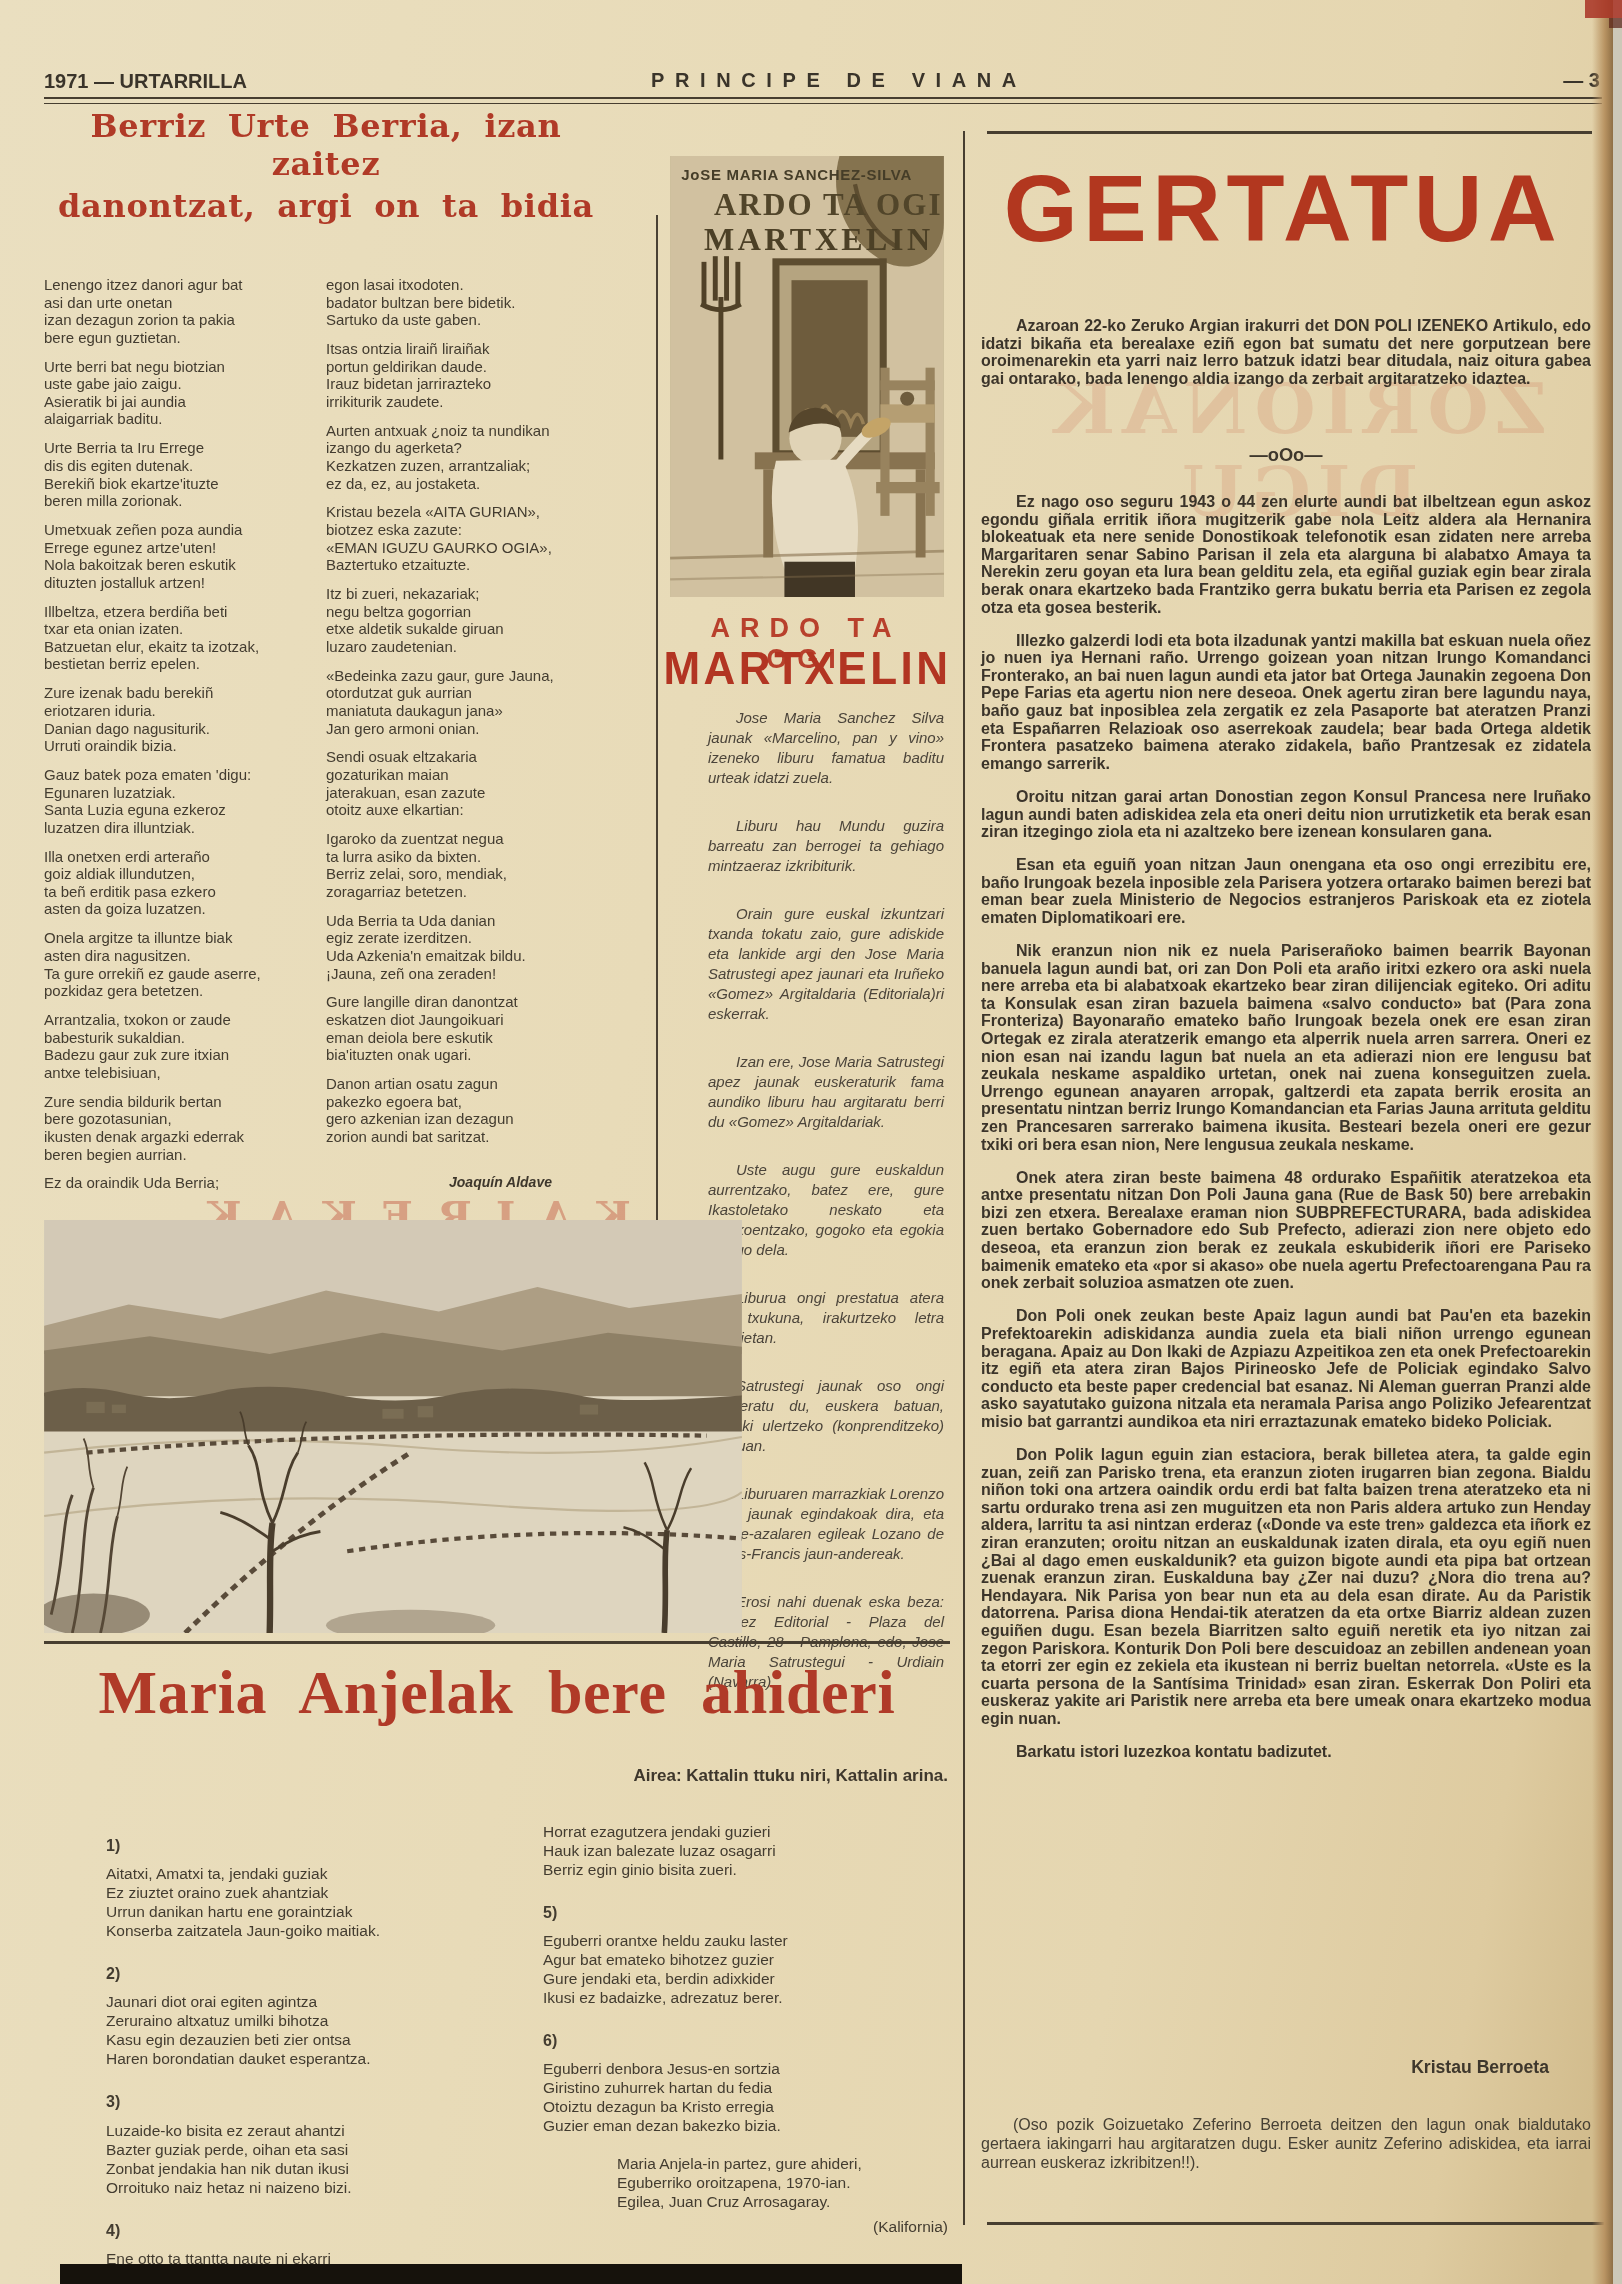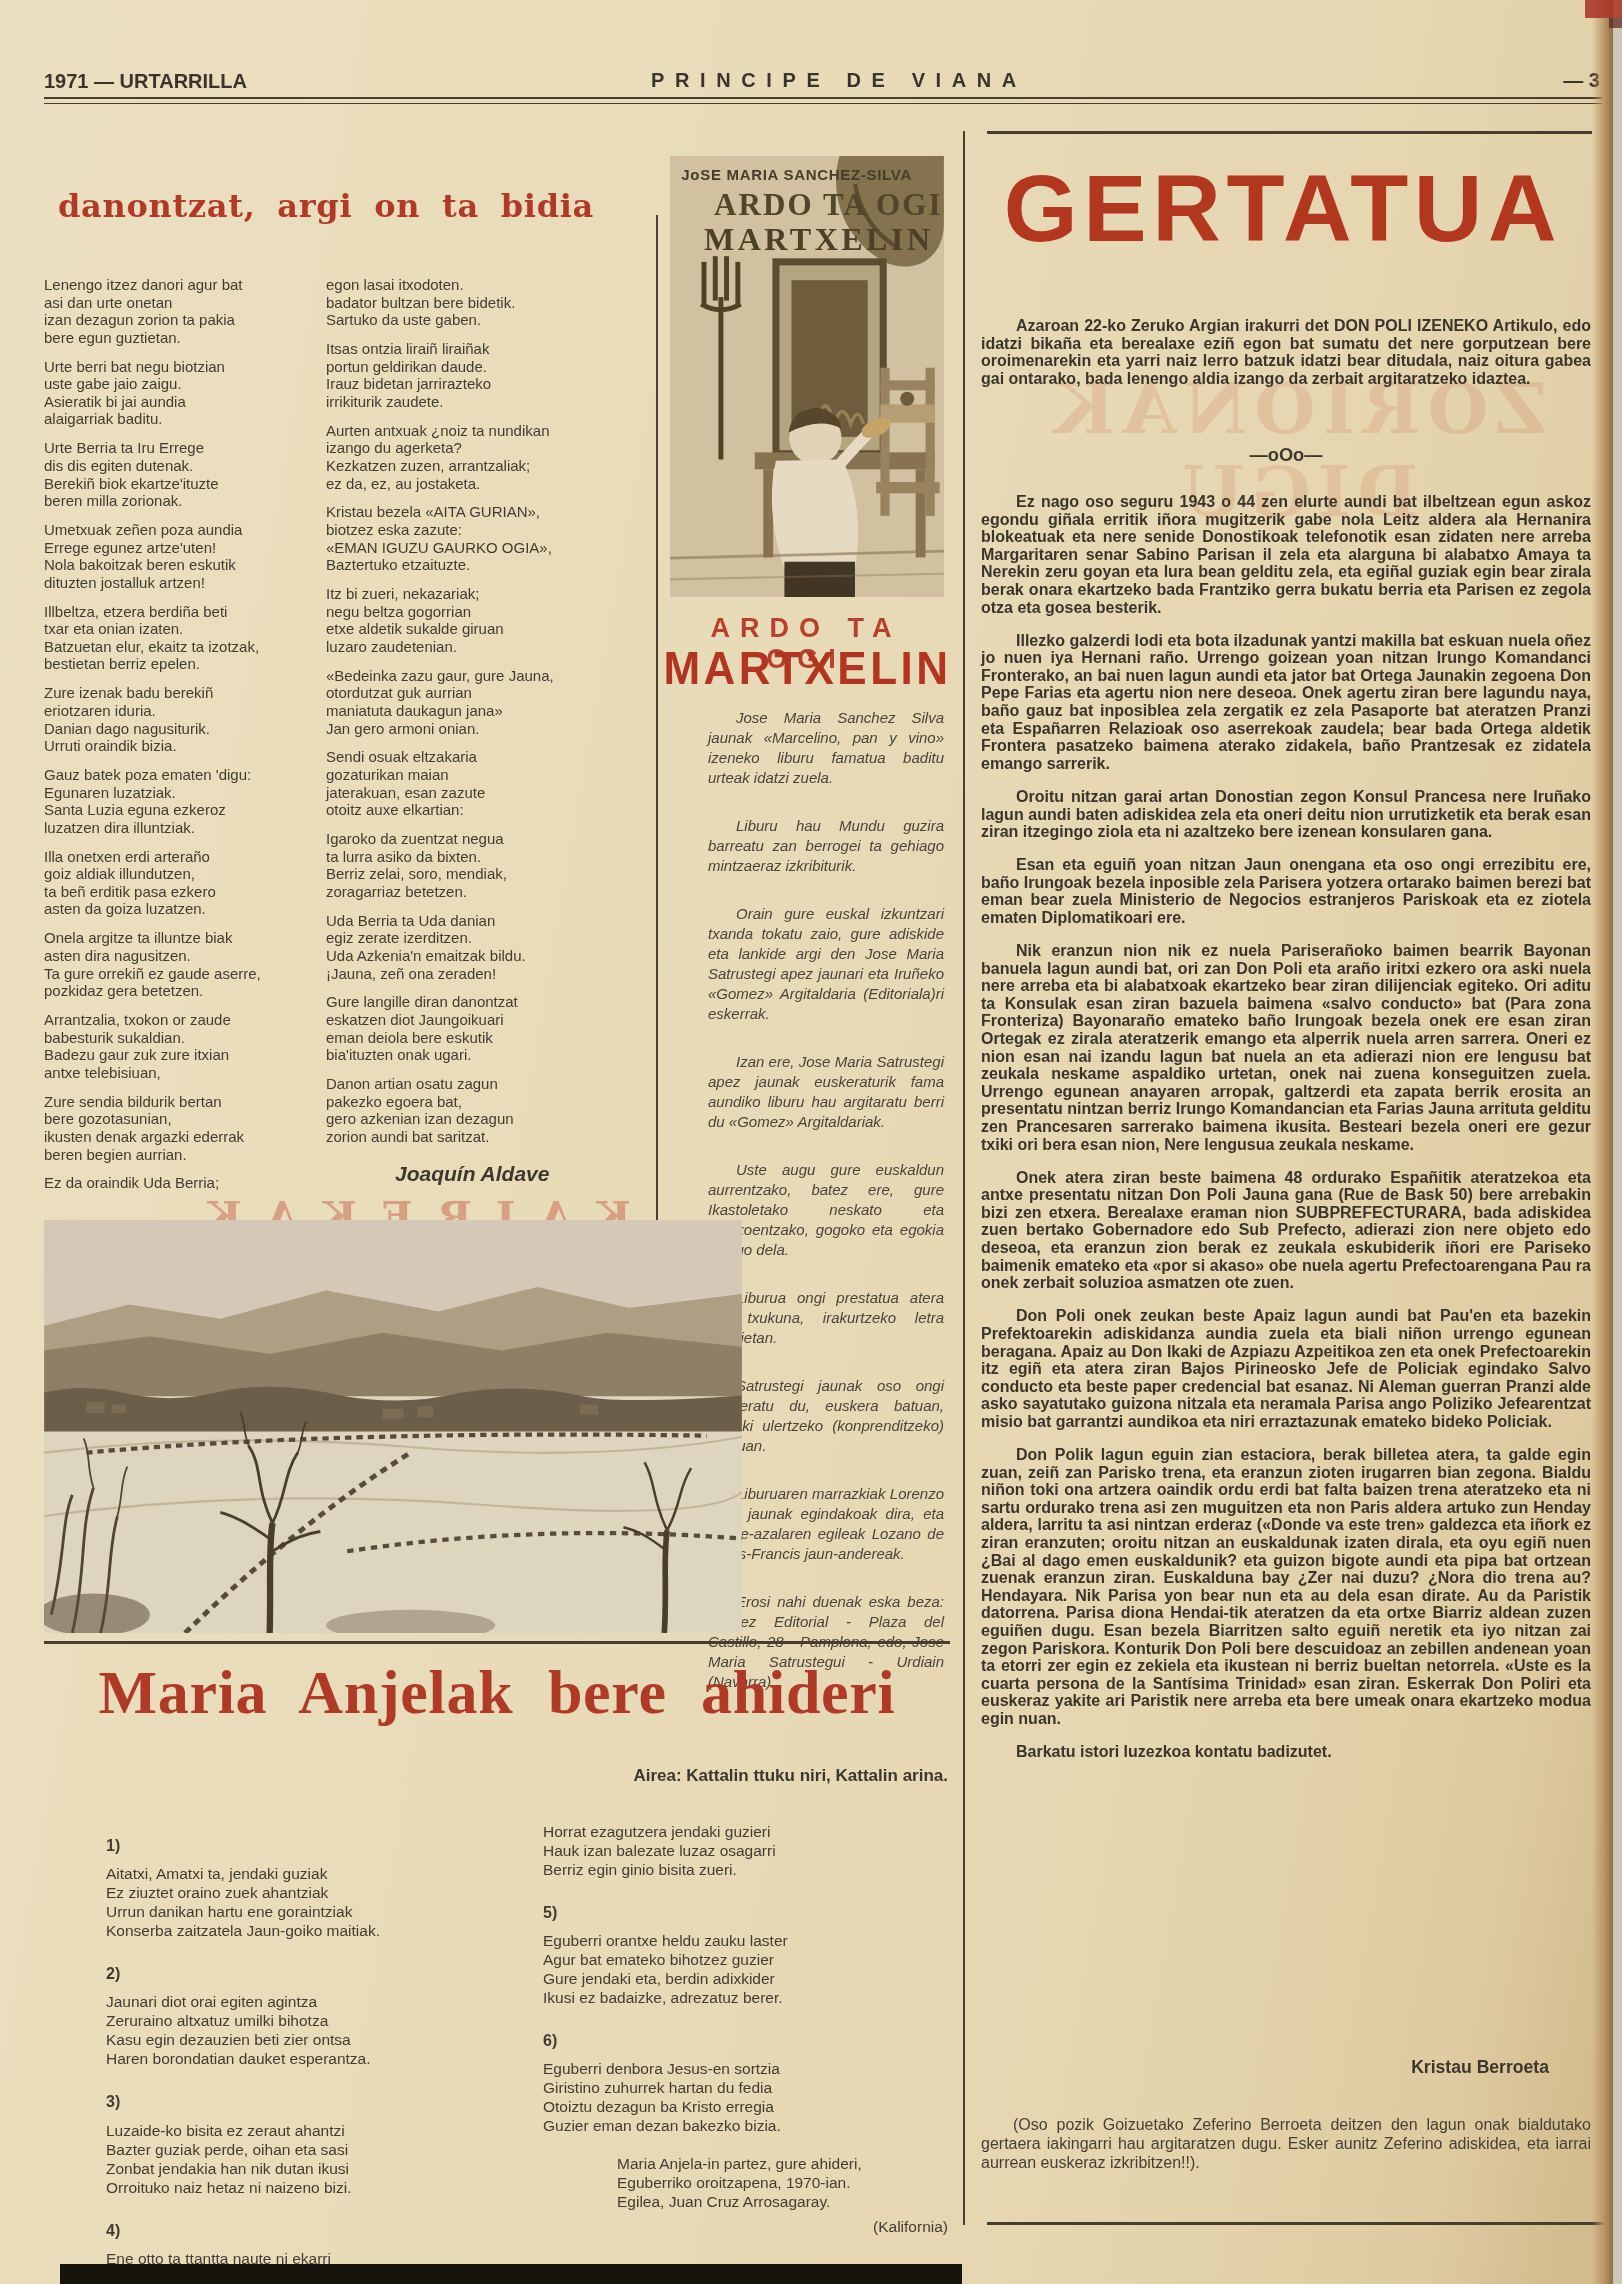--- a/index.html
+++ b/index.html
@@ -10,21 +10,21 @@
   .rule{background:#473e30;}
   
   .mh{font-weight:bold;font-size:20px;color:#3a342a;}
   .mh-center{letter-spacing:10.6px;text-align:center;}
   .hdr-rule{left:44px;top:97px;width:1558px;height:3.5px;border-top:2.8px solid #473e30;border-bottom:1.4px solid #473e30;background:none;}
   
   .a1title{left:44px;width:564px;text-align:center;font-family:"DejaVu Serif","Liberation Serif",serif;
            font-weight:bold;color:#b03a27;font-size:32px;letter-spacing:0.7px;word-spacing:10px;}
   .pcol{font-size:15px;line-height:17.6px;color:#433c30;}
   .pcol .stanza{white-space:pre-line;margin:0 0 11.3px 0;}
-  .sig{font-style:italic;font-weight:bold;font-size:21px;text-align:left;}
+  .sig{font-style:italic;font-weight:bold;font-size:14px;text-align:center;margin-top:12px;}
   .vrule{background:#4a4134;}
   
   .cover{left:670px;top:156px;width:274px;height:441px;background:#d6c7a6;box-shadow:0 0 0 0.7px #b9a987 inset;}
   .redhead1{left:665px;top:613px;width:282px;text-align:center;color:#b8402c;font-weight:bold;font-size:27px;letter-spacing:10px;}
   .redhead2{left:663px;top:643px;width:289px;text-align:center;color:#b23522;font-weight:bold;font-size:44px;letter-spacing:3.5px;transform:scaleY(1.05);}
   .bookbody{left:708px;top:708px;width:236px;font-style:italic;font-size:15px;line-height:20px;text-align:justify;color:#4b443a;}
   .bookbody .stanza{margin:0 0 28px 0;text-indent:28px;white-space:normal;}
   
   .photo{left:44px;top:1220px;width:698px;height:413px;}
   .ghost{color:rgba(187,64,41,0.38);font-weight:bold;font-family:"DejaVu Serif",serif;transform:scaleX(-1);pointer-events:none;}
@@ -63,20 +63,21 @@
 </head>
 <body>
 
 <div class="page">
 
   <div class="abs mh" style="left:44px;top:70px;">1971 — URTARRILLA</div>
   <div class="abs mh mh-center" style="left:536px;top:69px;width:606px;">PRINCIPE DE VIANA</div>
   <div class="abs mh" style="left:1537px;top:69px;width:63px;text-align:right;">— 3</div>
   <div class="abs hdr-rule"></div>
 
+  <div class="abs a1title" style="top:107px;">Berriz Urte Berria, izan zaitez</div>
   <div class="abs a1title" style="top:187px;">danontzat, argi on ta bidia</div>
 
   <div class="abs pcol" style="left:44px;top:276px;width:275px;">
 
   <div class="stanza">Lenengo itzez danori agur bat
 asi dan urte onetan
 izan dezagun zorion ta pakia
 bere egun guztietan.</div>
       <div class="stanza">Urte berri bat negu biotzian
 uste gabe jaio zaigu.

